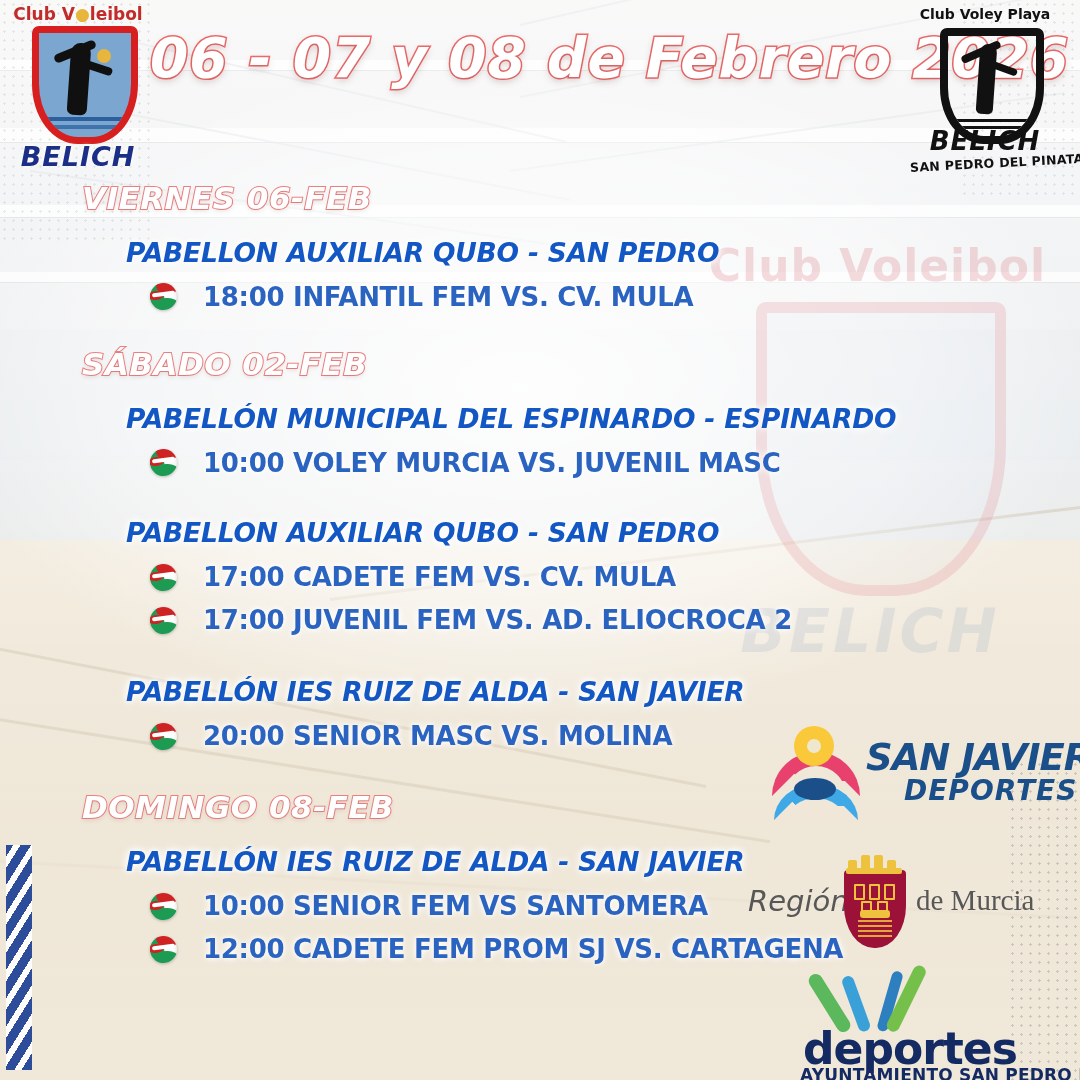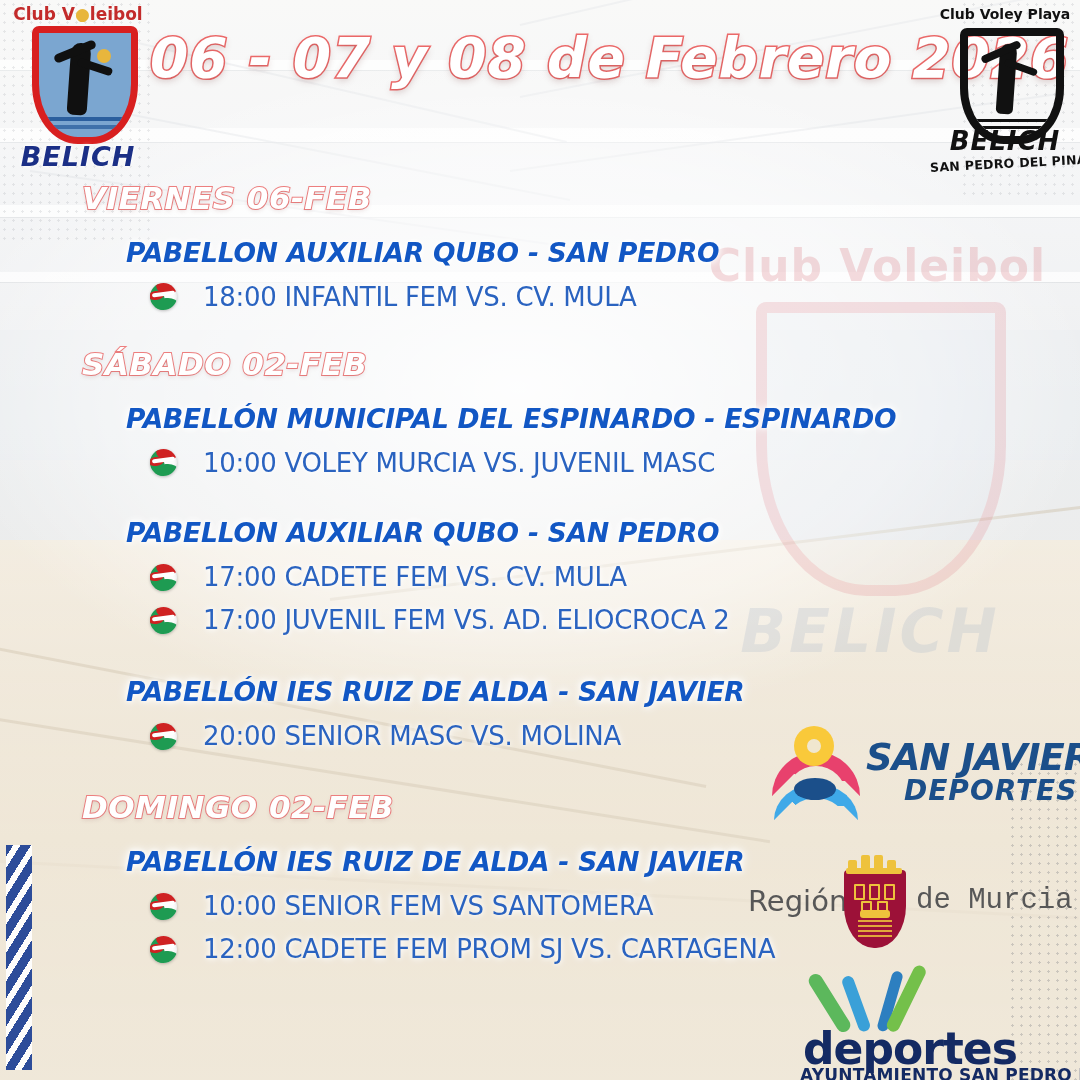--- a/index.html
+++ b/index.html
@@ -139,21 +139,21 @@
     border-radius:50%;background:#e8b63c;
   }
   .ll-belich{
     position:absolute;bottom:0;left:0;width:140px;text-align:center;
     font-size:27px;font-weight:800;color:#1b2f86;font-style:italic;
     font-family:"DejaVu Sans", sans-serif;letter-spacing:1px;
     text-shadow:0 0 3px #fff,0 0 5px #fff;
   }
 
   
-  .logo-right{position:absolute;right:0;top:6px;width:150px;height:185px;}
+  .logo-right{position:absolute;right:20px;top:6px;width:150px;height:185px;}
   .lr-top{
     position:absolute;top:0;left:0;width:150px;text-align:center;
     font-size:14px;font-weight:700;color:#111;
     font-family:"DejaVu Sans", sans-serif;white-space:nowrap;
   }
   .lr-shield{
     position:absolute;left:30px;top:22px;width:88px;height:100px;
     border:8px solid #111;background:transparent;
     border-radius:7px 7px 44px 44px / 7px 7px 56px 56px;overflow:hidden;
   }
@@ -232,21 +232,21 @@
     left:-2px;top:8px;width:16px;height:9px;background:#cf2222;
     border-radius:50%;transform:rotate(-6deg);
   }
   .ball .seam{
     left:2px;top:9px;width:23px;height:4px;background:#fff;
     border-radius:3px;transform:rotate(-8deg);
   }
   .match-txt{
     margin-left:26px;
     font-family:"DejaVu Sans", sans-serif;
-    font-size:26px;font-weight:400;color:#2a63c0;letter-spacing:-.3px;
+    font-size:26px;font-weight:700;color:#2a63c0;letter-spacing:-.3px;
     text-shadow:0 0 5px #fff,0 0 9px #fff;white-space:nowrap;
   }
 
   
   .sj{position:absolute;left:770px;top:722px;width:240px;height:96px;}
   .sj-fig{position:absolute;left:0;top:4px;width:92px;height:88px;}
   .sj-sun{
     position:absolute;left:24px;top:0;width:40px;height:40px;border-radius:50%;
     background:#f9c93a;
   }
@@ -280,24 +280,25 @@
     font-family:"DejaVu Sans", sans-serif;font-size:28px;font-weight:800;
     font-style:italic;color:#1b4f8a;letter-spacing:1px;white-space:nowrap;
   }
 
   
   .rm{position:absolute;left:748px;top:848px;width:270px;height:104px;}
   .rm-l{
     position:absolute;left:0;top:36px;
     font-family:"DejaVu Sans", sans-serif;font-size:29px;color:#575757;
     white-space:nowrap;
+    font-style:italic;
   }
   .rm-r{
     position:absolute;left:168px;top:36px;
-    font-family:Liberation Mono, monospace;font-size:29px;color:#575757;
+    font-family:Liberation Serif, serif;font-size:29px;color:#575757;
     white-space:nowrap;
   }
   .rm-shield{
     position:absolute;left:96px;top:22px;width:62px;height:78px;
     background:#9c1138;border-radius:4px 4px 30px 30px / 4px 4px 42px 42px;
   }
   .rm-crown{
     position:absolute;left:98px;top:4px;width:58px;height:22px;
   }
   .rm-crown i{position:absolute;bottom:0;width:9px;background:#eec23c;border-radius:2px 2px 0 0;}
@@ -490,21 +491,21 @@
             <i class="p2"></i>
             <i class="p3"></i>
             <i class="p4"></i>
             <i class="seam"></i>
           </span>
         <span class="match-txt">20:00 SENIOR MASC VS. MOLINA</span>
       </div>
     </div>
 
     <div class="day-block" style="margin-top:36px;">
-      <div class="day-head">DOMINGO 02-FEB</div>
+      <div class="day-head">DOMINGO 08-FEB</div>
       <div class="venue">PABELLÓN IES RUIZ DE ALDA - SAN JAVIER</div>
       <div class="match">
         <span class="ball">
             <i class="p1"></i>
             <i class="p2"></i>
             <i class="p3"></i>
             <i class="p4"></i>
             <i class="seam"></i>
           </span>
         <span class="match-txt">10:00 SENIOR FEM VS SANTOMERA</span>

